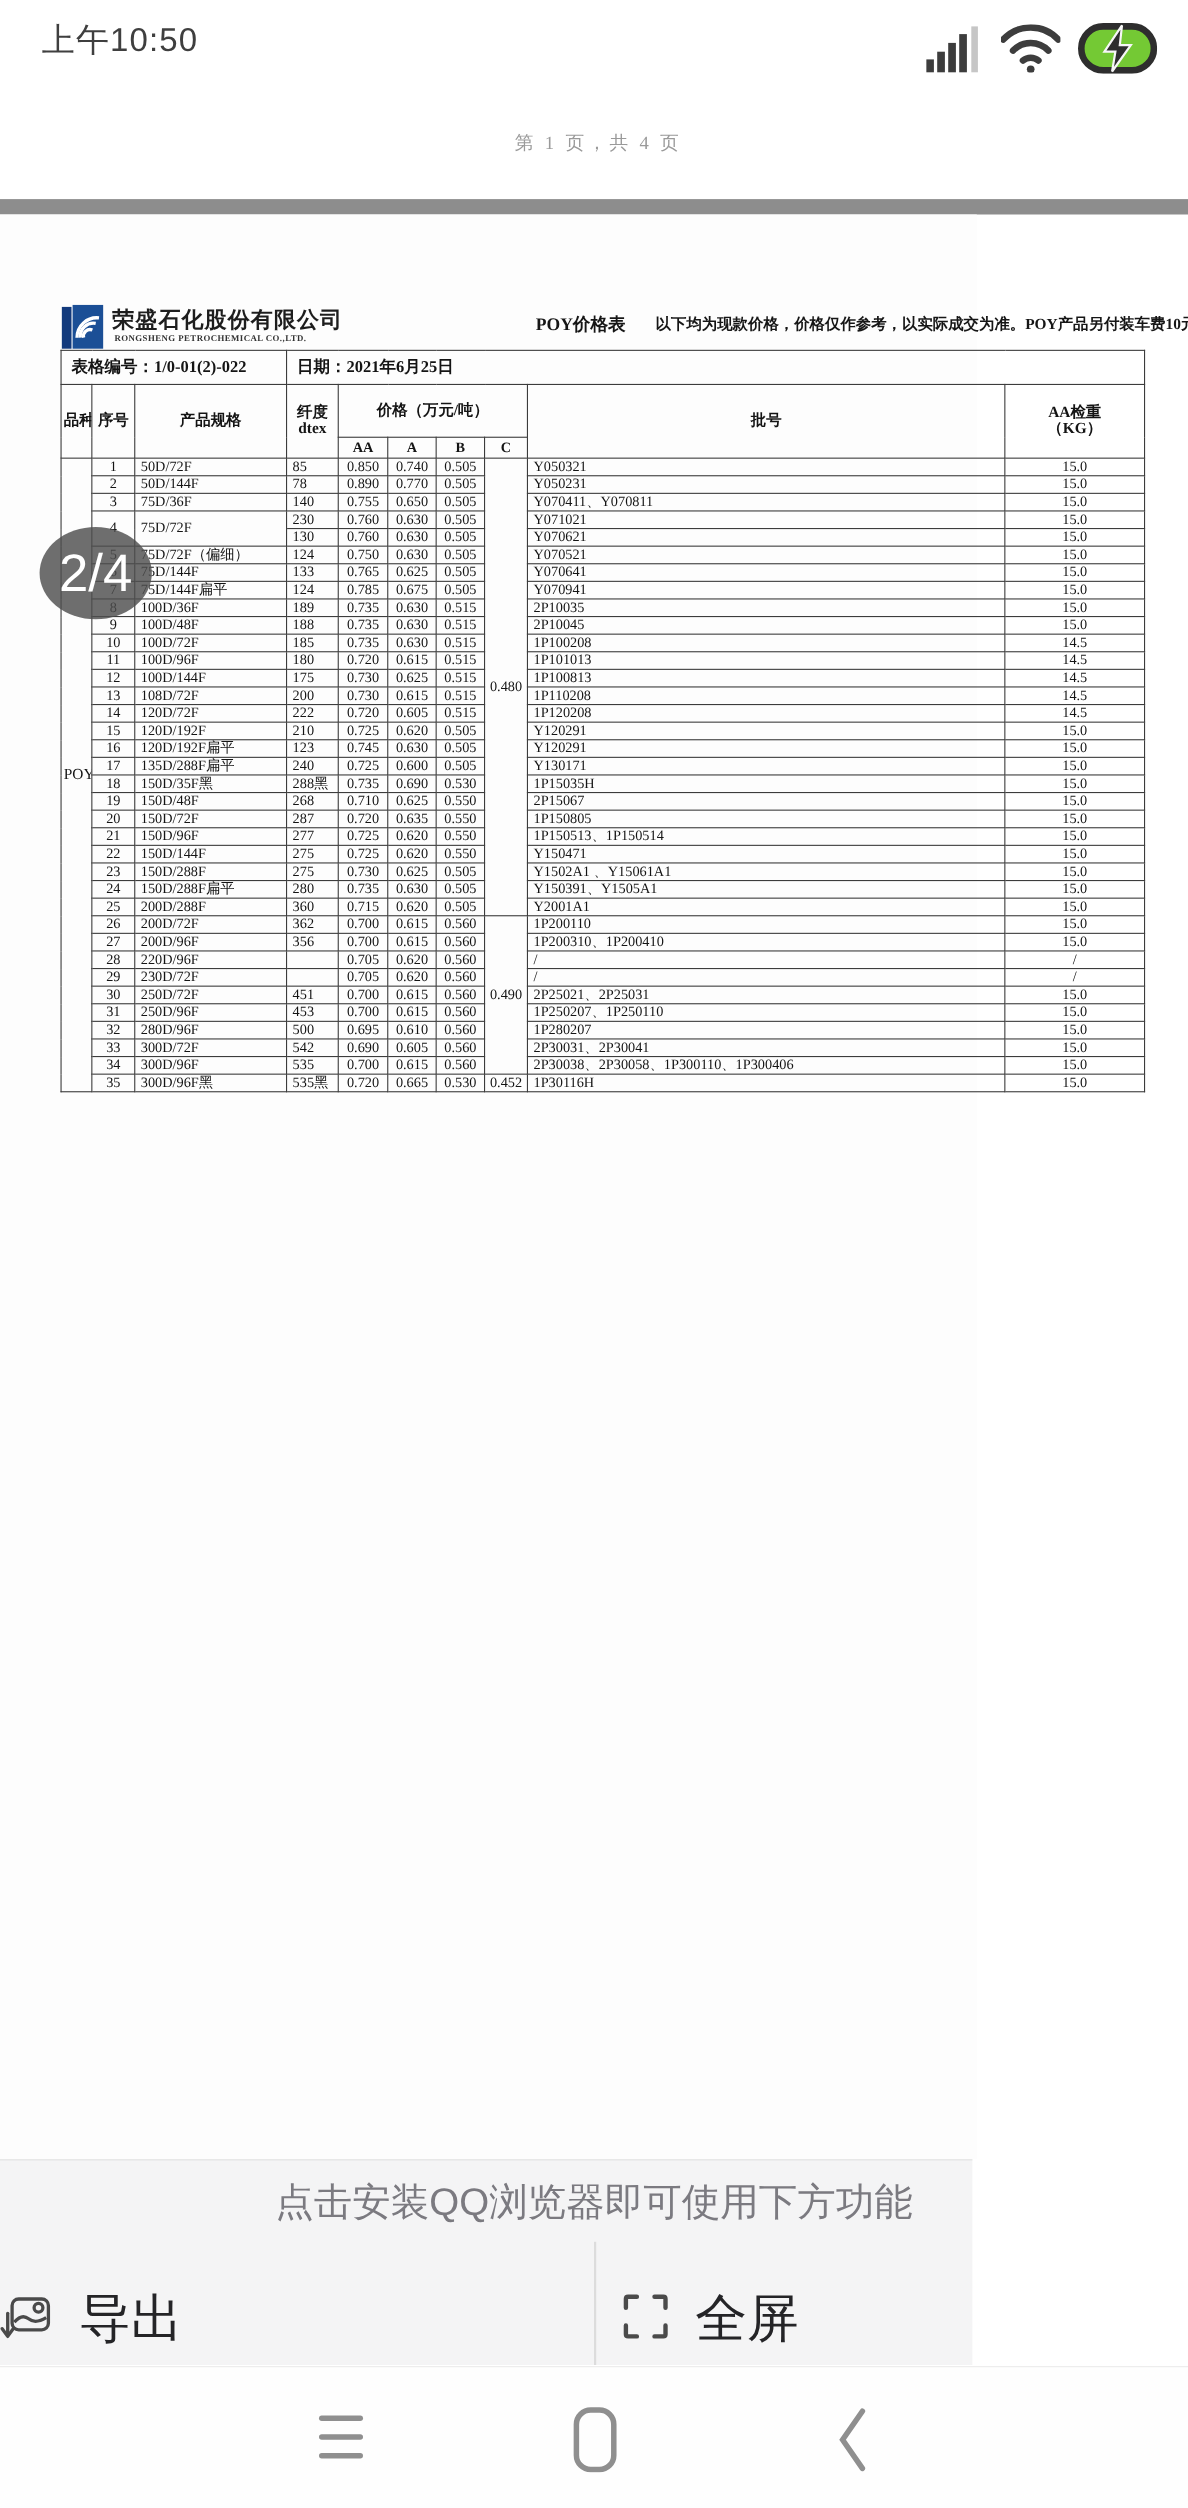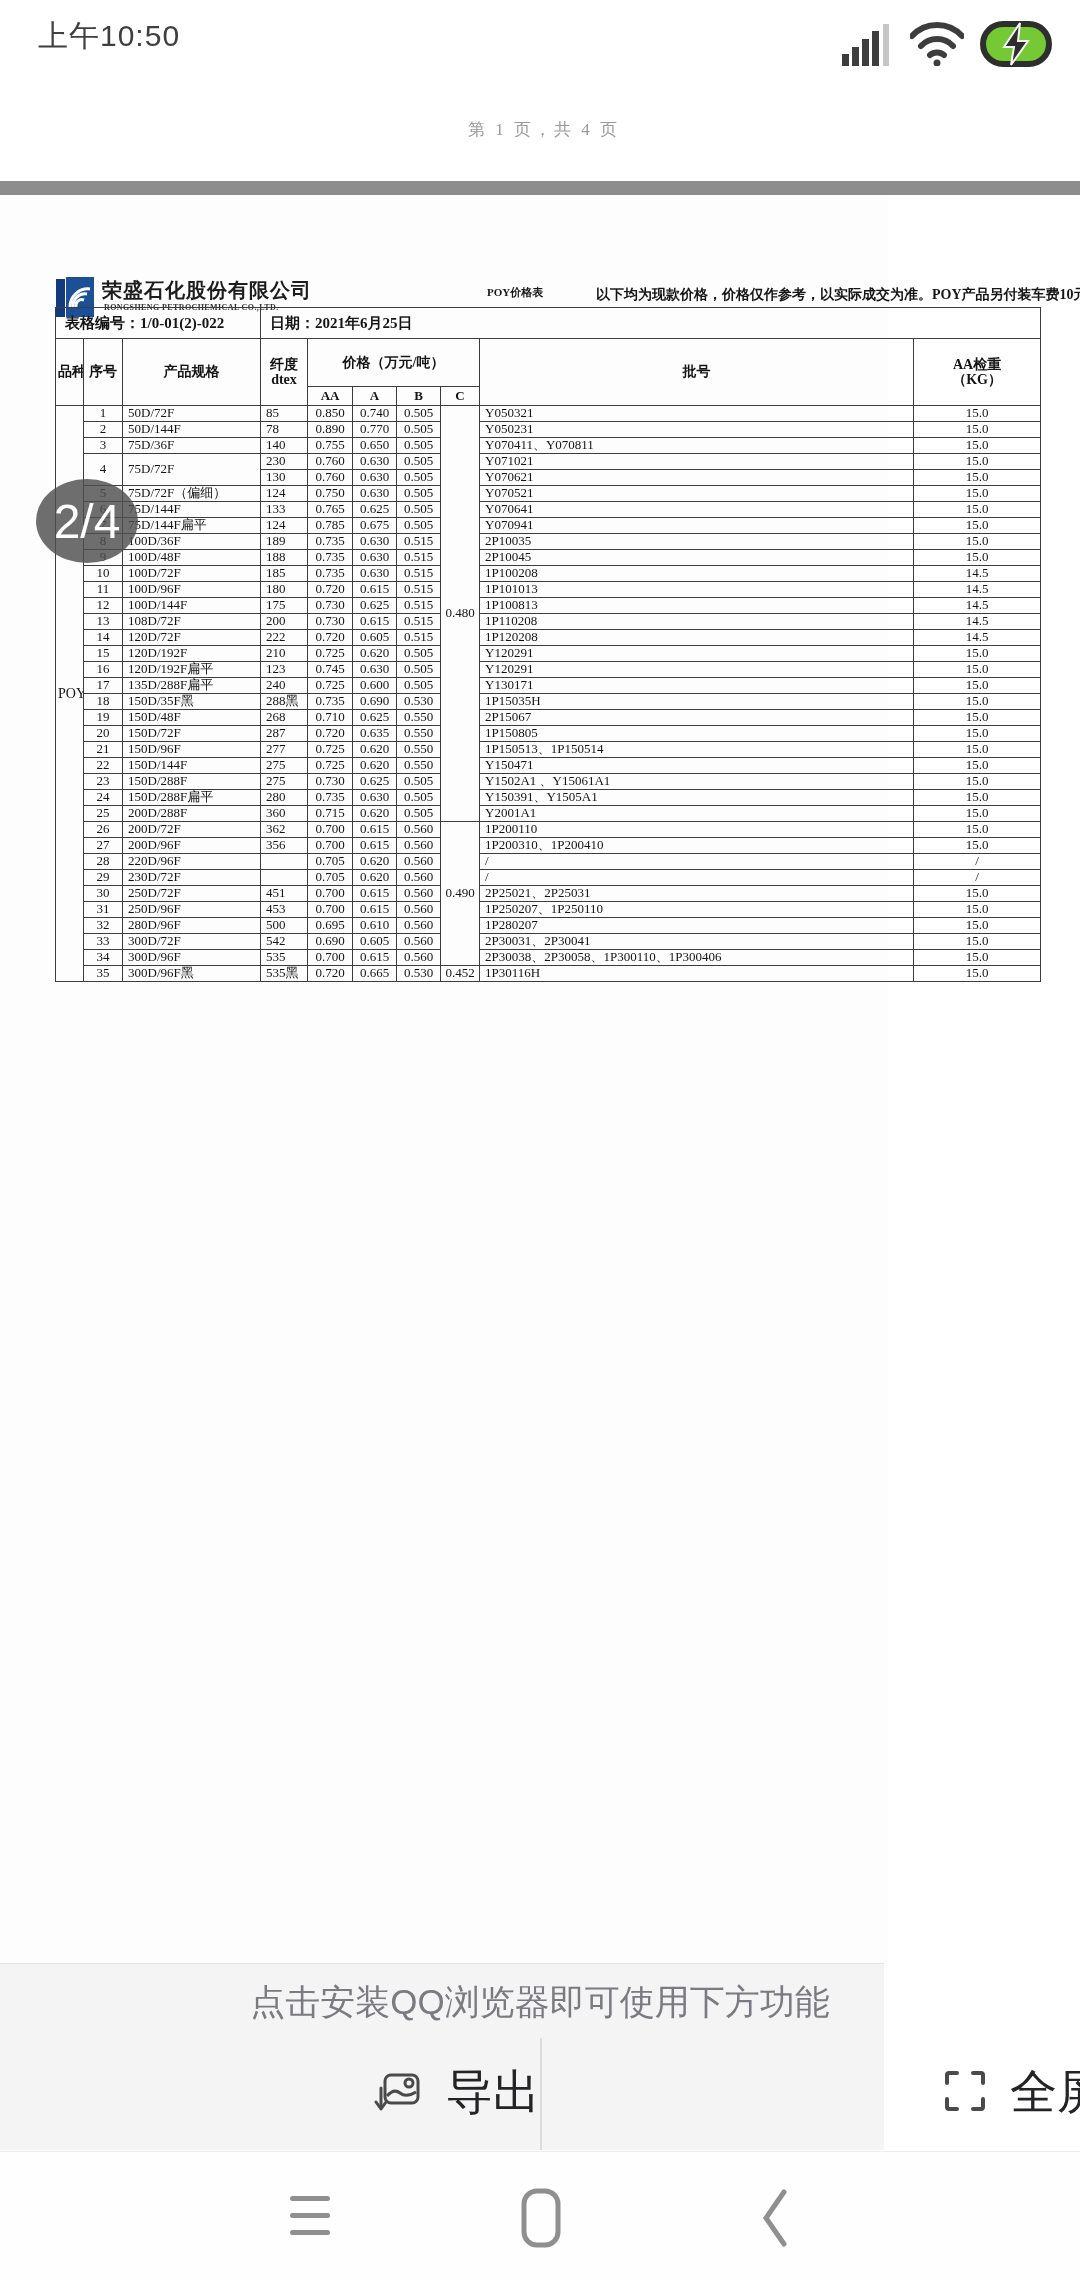--- a/index.html
+++ b/index.html
@@ -17,24 +17,24 @@
                     font-size:17px; color:#9a9a9a; letter-spacing:3px;
                     font-family:"Liberation Serif","DejaVu Serif",serif; }
   .gray-bar { position:absolute; top:181px; left:0; width:1080px; height:14px; background:#8d8d8d; }
 
   
   .document { position:absolute; top:195px; left:0; width:888px; height:1768px; background:#fdfdfd;
               font-family:"Liberation Serif","DejaVu Serif",serif; color:#161616; }
   .doc-logo { position:absolute; left:56px; top:82px; }
   .company-cn { position:absolute; left:102px; top:82px; font-size:20px; font-weight:bold; color:#1d1d1d; letter-spacing:1px; }
   .company-en { position:absolute; left:104px; top:108px; font-size:8px; font-weight:bold; color:#333; letter-spacing:0.4px; }
-  .doc-title { position:absolute; left:487px; top:90px; font-size:11px; font-weight:bold; }
+  .doc-title { position:absolute; left:487px; top:90px; font-size:16px; font-weight:bold; }
   .doc-note  { position:absolute; left:596px; top:91px; width:460px; font-size:14px; font-weight:bold; white-space:nowrap; }
 
-  .price-table { position:absolute; left:55px; top:112px; width:985px;
+  .price-table { position:absolute; left:55px; top:123px; width:985px;
                  border-collapse:collapse; table-layout:fixed; }
   .price-table th, .price-table td { border:1px solid #3c3c3c; font-size:13px; font-weight:normal;
                  height:16px; line-height:1.08; padding:0 2px; text-align:center;
                  overflow:hidden; white-space:nowrap; color:#141414; }
   .price-table .meta-row td { height:31px; font-size:15px; font-weight:bold; text-align:left; padding-left:9px; }
   .price-table .head-row th { height:48px; font-size:14px; font-weight:bold; }
   .price-table .head-row2 th { height:19px; font-size:13px; font-weight:bold; }
   .price-table th.pre { white-space:pre-line; }
   .price-table td.spec, .price-table td.batch, .price-table td.dtex { text-align:left; padding-left:5px; }
   .price-table td.cat { font-size:14px; }
@@ -44,22 +44,22 @@
                 background:rgba(78,78,78,0.82); border-radius:50%;
                 display:flex; align-items:center; justify-content:center;
                 color:#ffffff; font-size:48px; font-weight:400; }
 
   
   .bottom-banner { position:absolute; top:1963px; left:0; width:884px; height:187px;
                    background:#f4f4f5; border-top:1px solid #e2e2e2; }
   .banner-hint { position:absolute; top:15px; width:1080px; text-align:center;
                  font-size:35px; color:#7b7a80; }
   .banner-divider { position:absolute; left:540px; top:74px; bottom:0; width:2px; background:#dcdcdc; }
-  .banner-btn { position:absolute; top:72px; width:540px; height:113px;
-                display:flex; align-items:center; justify-content:flex-end; gap:22px; cursor:pointer; }
+  .banner-btn { position:absolute; top:88px; width:540px; height:113px;
+                display:flex; align-items:center; justify-content:flex-start; gap:22px; cursor:pointer; }
   .banner-btn.left { left:0; } .banner-btn.right { left:540px;margin-left:24px; }
   .banner-btn .lbl { font-size:47px; color:#242427; }
 
   
   .nav-bar { position:absolute; top:2151px; left:0; width:1080px; height:129px; background:#fefefe;
              border-top:1px solid #ececec; }
   .nav-icon { position:absolute; top:36px; }
 </style>
 </head>
 <body>

